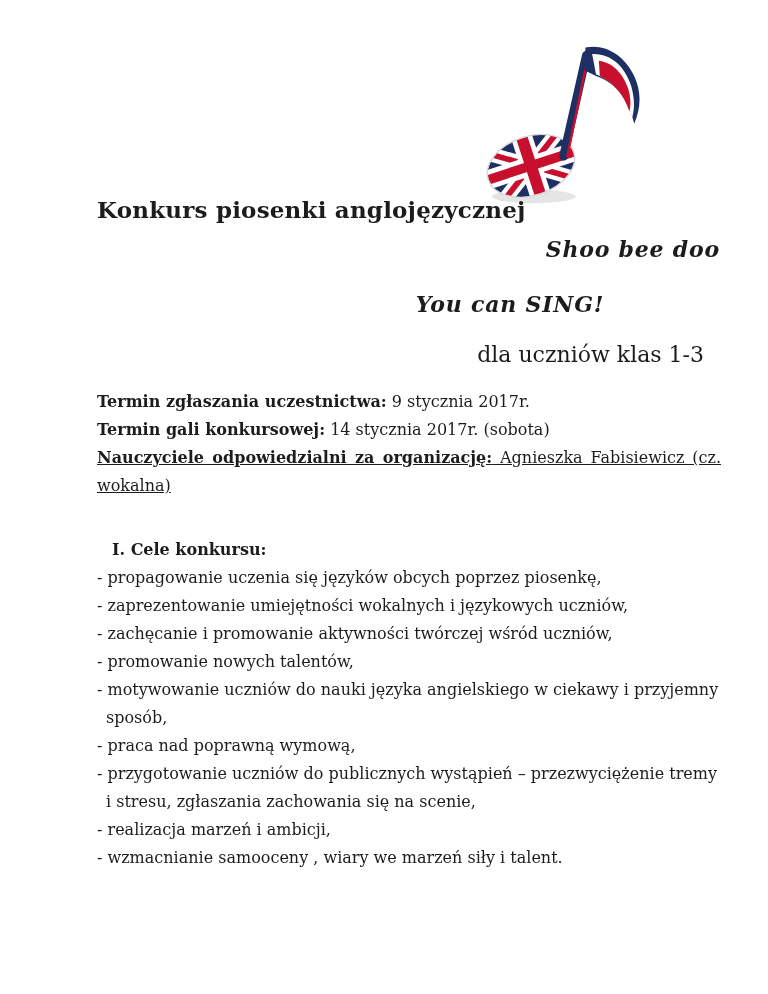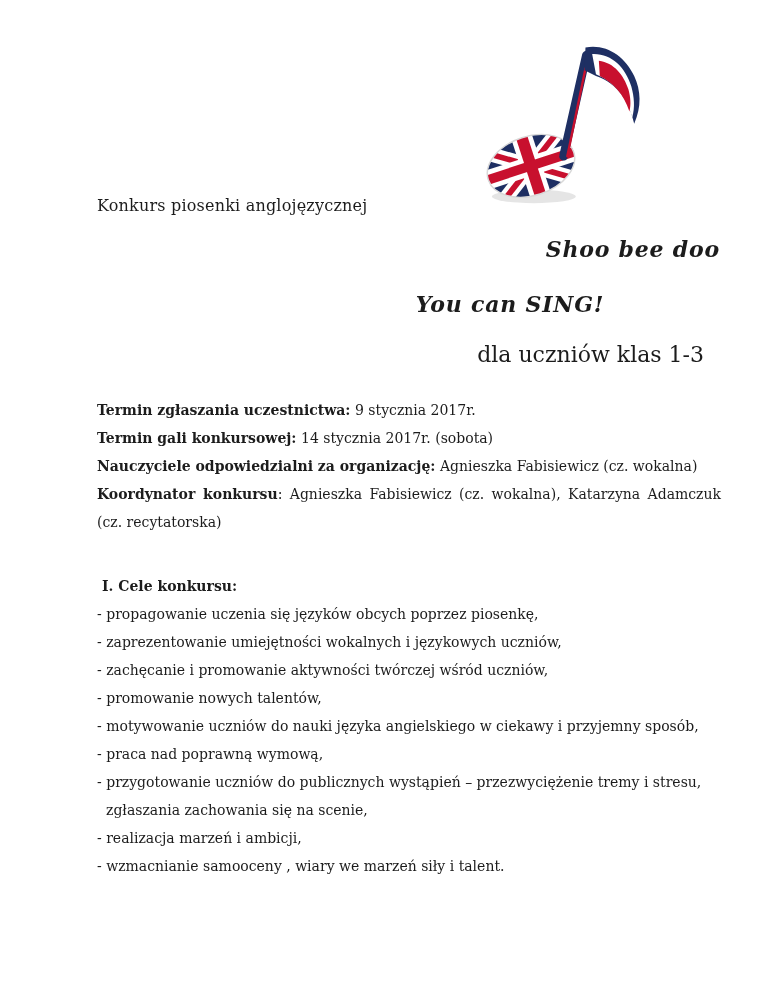--- a/index.html
+++ b/index.html
@@ -20,22 +20,23 @@
     left: 478px;
     top: 34px;
     width: 192px;
     height: 172px;
   }
 
   .kicker {
     position: absolute;
     left: 97px;
     top: 196px;
-    font-size: 16px;
+    font-size: 23px;
     letter-spacing: 0.2px;
+    font-weight: bold;
   }
 
   .title-line {
     position: absolute;
     left: 300px;
     width: 420px;
     text-align: center;
     font-size: 22px;
     font-weight: bold;
     font-style: italic;
@@ -49,31 +50,31 @@
     left: 320px;
     width: 384px;
     top: 342px;
     text-align: right;
     font-size: 22px;
   }
 
   .body-block {
     position: absolute;
     left: 97px;
-    top: 396px;
+    top: 388px;
     width: 624px;
-    font-size: 14px;
+    font-size: 16px;
     line-height: 28px;
   }
   .info-line { margin: 0; }
-  .info-line.justify { text-align: justify; }
+  .info-line.justify { text-align: justify; text-decoration: underline; }
   .info-label { font-weight: bold; }
 
   .goals-heading {
-    margin: 36px 0 0 5px;
+    margin: 36px 0 0 15px;
     font-weight: bold;
   }
   .goals-list { margin: 0; }
   .goal-item {
     padding-left: 9px;
     text-indent: -9px;
   }
 </style>
 </head>
 <body>
@@ -122,21 +123,20 @@
   <div class="audience">dla uczniów klas 1-3</div>
 
   <div class="body-block">
 
     <p class="info-line"><span class="info-label">Termin zgłaszania uczestnictwa:</span><span> 9 stycznia 2017r.</span></p>
 
     <p class="info-line"><span class="info-label">Termin gali konkursowej:</span><span> 14 stycznia 2017r. (sobota)</span></p>
 
     <p class="info-line justify"><span class="info-label">Nauczyciele odpowiedzialni za organizację:</span><span> Agnieszka Fabisiewicz (cz. wokalna)</span></p>
 
-    <p class="info-line justify"><span class="info-label">Koordynator konkursu</span><span>: Agnieszka Fabisiewicz (cz. wokalna), Katarzyna Adamczuk (cz. recytatorska)</span></p>
 
     <p class="goals-heading">I. Cele konkursu:</p>
 
     <div class="goals-list">
       <div class="goal-item">- propagowanie uczenia się języków obcych poprzez piosenkę,</div>
       <div class="goal-item">- zaprezentowanie umiejętności wokalnych i językowych uczniów,</div>
       <div class="goal-item">- zachęcanie i promowanie aktywności twórczej wśród uczniów,</div>
       <div class="goal-item">- promowanie nowych talentów,</div>
       <div class="goal-item">- motywowanie uczniów do nauki języka angielskiego w ciekawy i przyjemny sposób,</div>
       <div class="goal-item">- praca nad poprawną wymową,</div>

